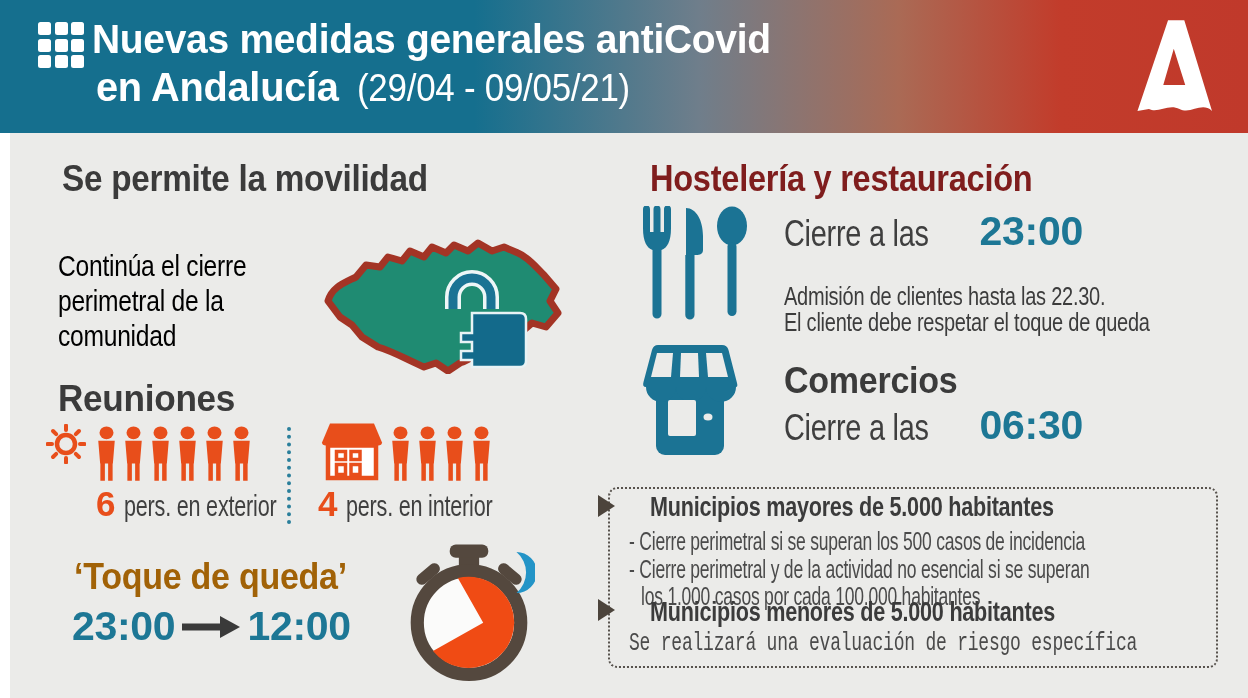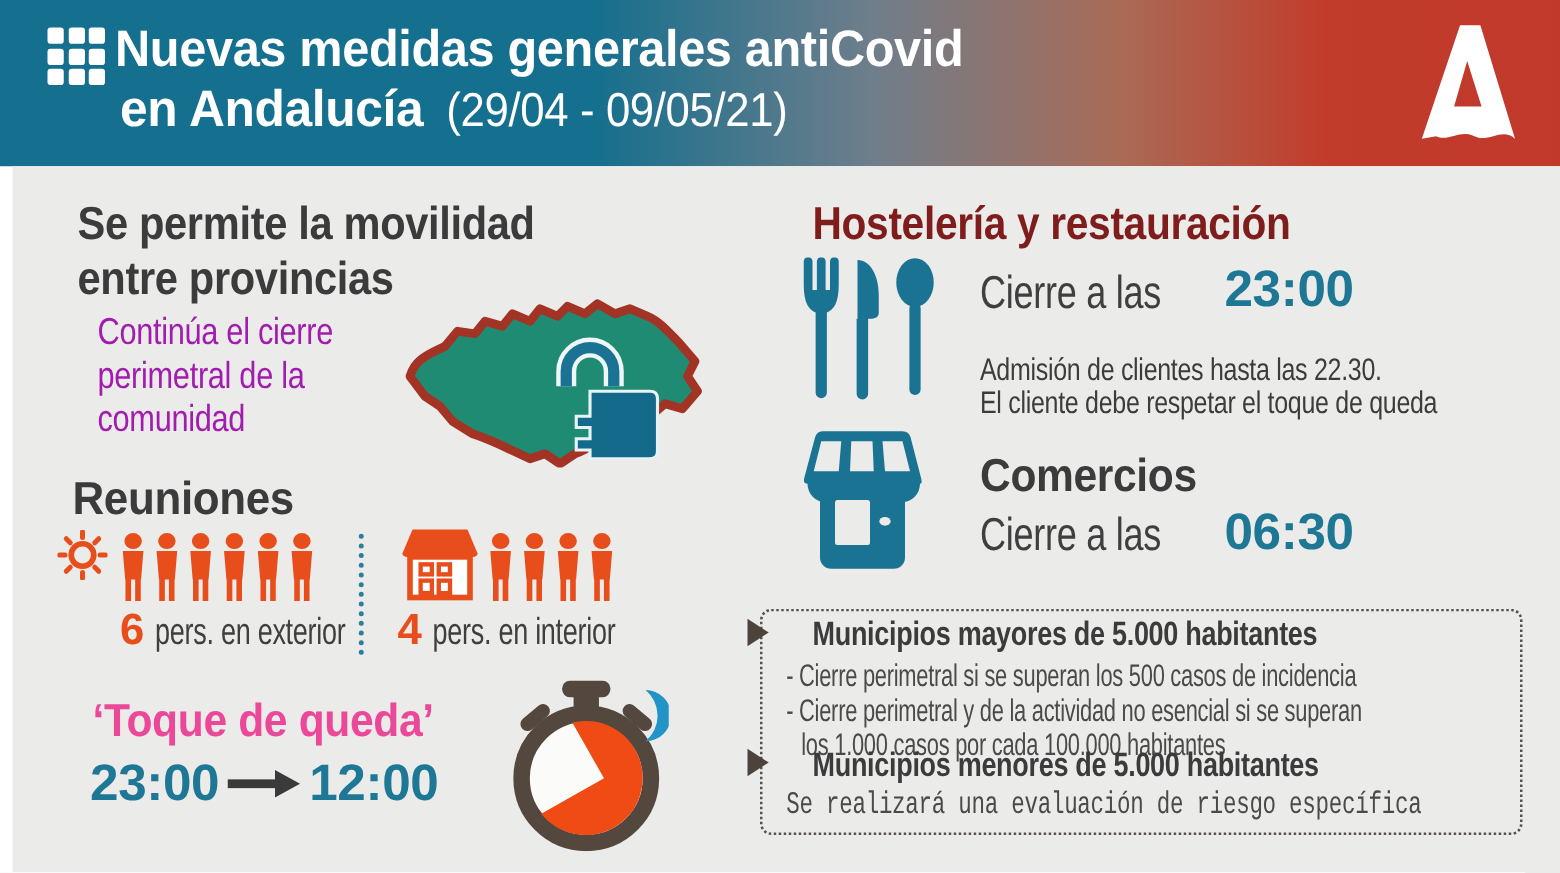--- a/index.html
+++ b/index.html
@@ -17,38 +17,38 @@
   .h-l1{left:92px;top:16px;font-size:41px;font-weight:700;color:#fff;}
   .h-l2{left:96px;top:64px;font-size:41px;font-weight:700;color:#fff;}
   .h-l2 .dates{font-weight:400;font-size:38px;}
   .logo{left:1126px;top:16px;width:86px;height:100px;}
 
   
   .panel{position:absolute;left:10px;right:10px;top:133px;bottom:0;background:#ebebe9;}
 
   
   .mob-h{left:62px;top:157px;font-size:37px;line-height:44px;font-weight:700;color:#3b3b3b;}
-  .mob-n{left:78px;top:248px;font-size:30px;line-height:35px;color:#a21caf;}
+  .mob-n{left:58px;top:248px;font-size:30px;line-height:35px;color:#000000;}
   .map{left:322px;top:222px;width:240px;height:152px;}
   .lock{left:420px;top:252px;width:112px;height:120px;}
 
   .reu-h{left:58px;top:378px;font-size:37px;font-weight:700;color:#3b3b3b;}
   .sun{left:46px;top:424px;width:40px;height:40px;}
   .persons{display:flex;gap:2px;}
   .p-ext{left:94px;top:426px;}
   .p-int{left:388px;top:426px;}
   .person{width:25px;height:57px;fill:#e84e1b;}
   .divider{left:287px;top:427px;height:97px;width:0;border-left:4px dotted #2a7f9b;}
   .house{left:320px;top:420px;width:64px;height:63px;}
   .meet-label{font-size:30px;color:#3f3f3f;display:flex;align-items:baseline;gap:9px;}
   .meet-label .count{color:#e84e1b;font-weight:700;font-size:35px;}
   .lab-ext{left:96px;top:484px;}
   .lab-int{left:318px;top:484px;}
 
-  .cur-h{left:74px;top:556px;font-size:37px;font-weight:700;color:#ec4899;}
+  .cur-h{left:74px;top:556px;font-size:37px;font-weight:700;color:#a16207;}
   .cur-times{left:72px;top:603px;font-size:41px;font-weight:700;color:#1d7795;display:flex;align-items:center;gap:7px;}
   .stopwatch{left:398px;top:543px;width:142px;height:138px;}
   .moon{left:502px;top:551px;width:33px;height:43px;}
 
   
   .host-h{left:650px;top:158px;font-size:37px;font-weight:700;color:#7f1d1d;}
   .cutlery{left:642px;top:206px;width:106px;height:118px;}
   .close-line{font-size:37px;color:#3f3f3f;display:flex;align-items:flex-end;gap:10px;}
   .close-line .time{color:#1d7795;font-weight:700;font-size:41px;}
   .host-close{left:784px;top:208px;}
@@ -96,21 +96,20 @@
     <svg class="abs logo" viewBox="0 0 90 100">
       <path fill="#ffffff" fill-rule="evenodd" d="M44 2 H61 L90 97 C79 87 68 101 56 95 C44 89 34 100 24 95 L12 97 Z
            M50 32 L62 70 L39 70 Z"></path>
     </svg>
   </div>
 
   <div class="panel"></div>
 
   <div class="abs mob-h">
     <div><span class="sq" style="--sx:.9">Se permite la movilidad</span></div>
-    <div><span class="sq" style="--sx:.9">entre provincias</span></div>
   </div>
   <div class="abs mob-n">
     <div><span class="sq" style="--sx:.82">Continúa el cierre</span></div>
     <div><span class="sq" style="--sx:.82">perimetral de la</span></div>
     <div><span class="sq" style="--sx:.82">comunidad</span></div>
   </div>
 
   <svg class="abs map" viewBox="0 0 240 150">
     <path fill="#1f8b72" stroke="#a33425" stroke-width="7" stroke-linejoin="round" d="M6 78 C10 64 22 60 34 54 L44 42 L58 44 L66 34 L80 38 L88 28 L102 34 L110 24 L124 30
          L132 22 L146 28 L156 20 L170 28 L182 24 L196 30 C206 34 214 44 222 52 L234 66 L228 78

